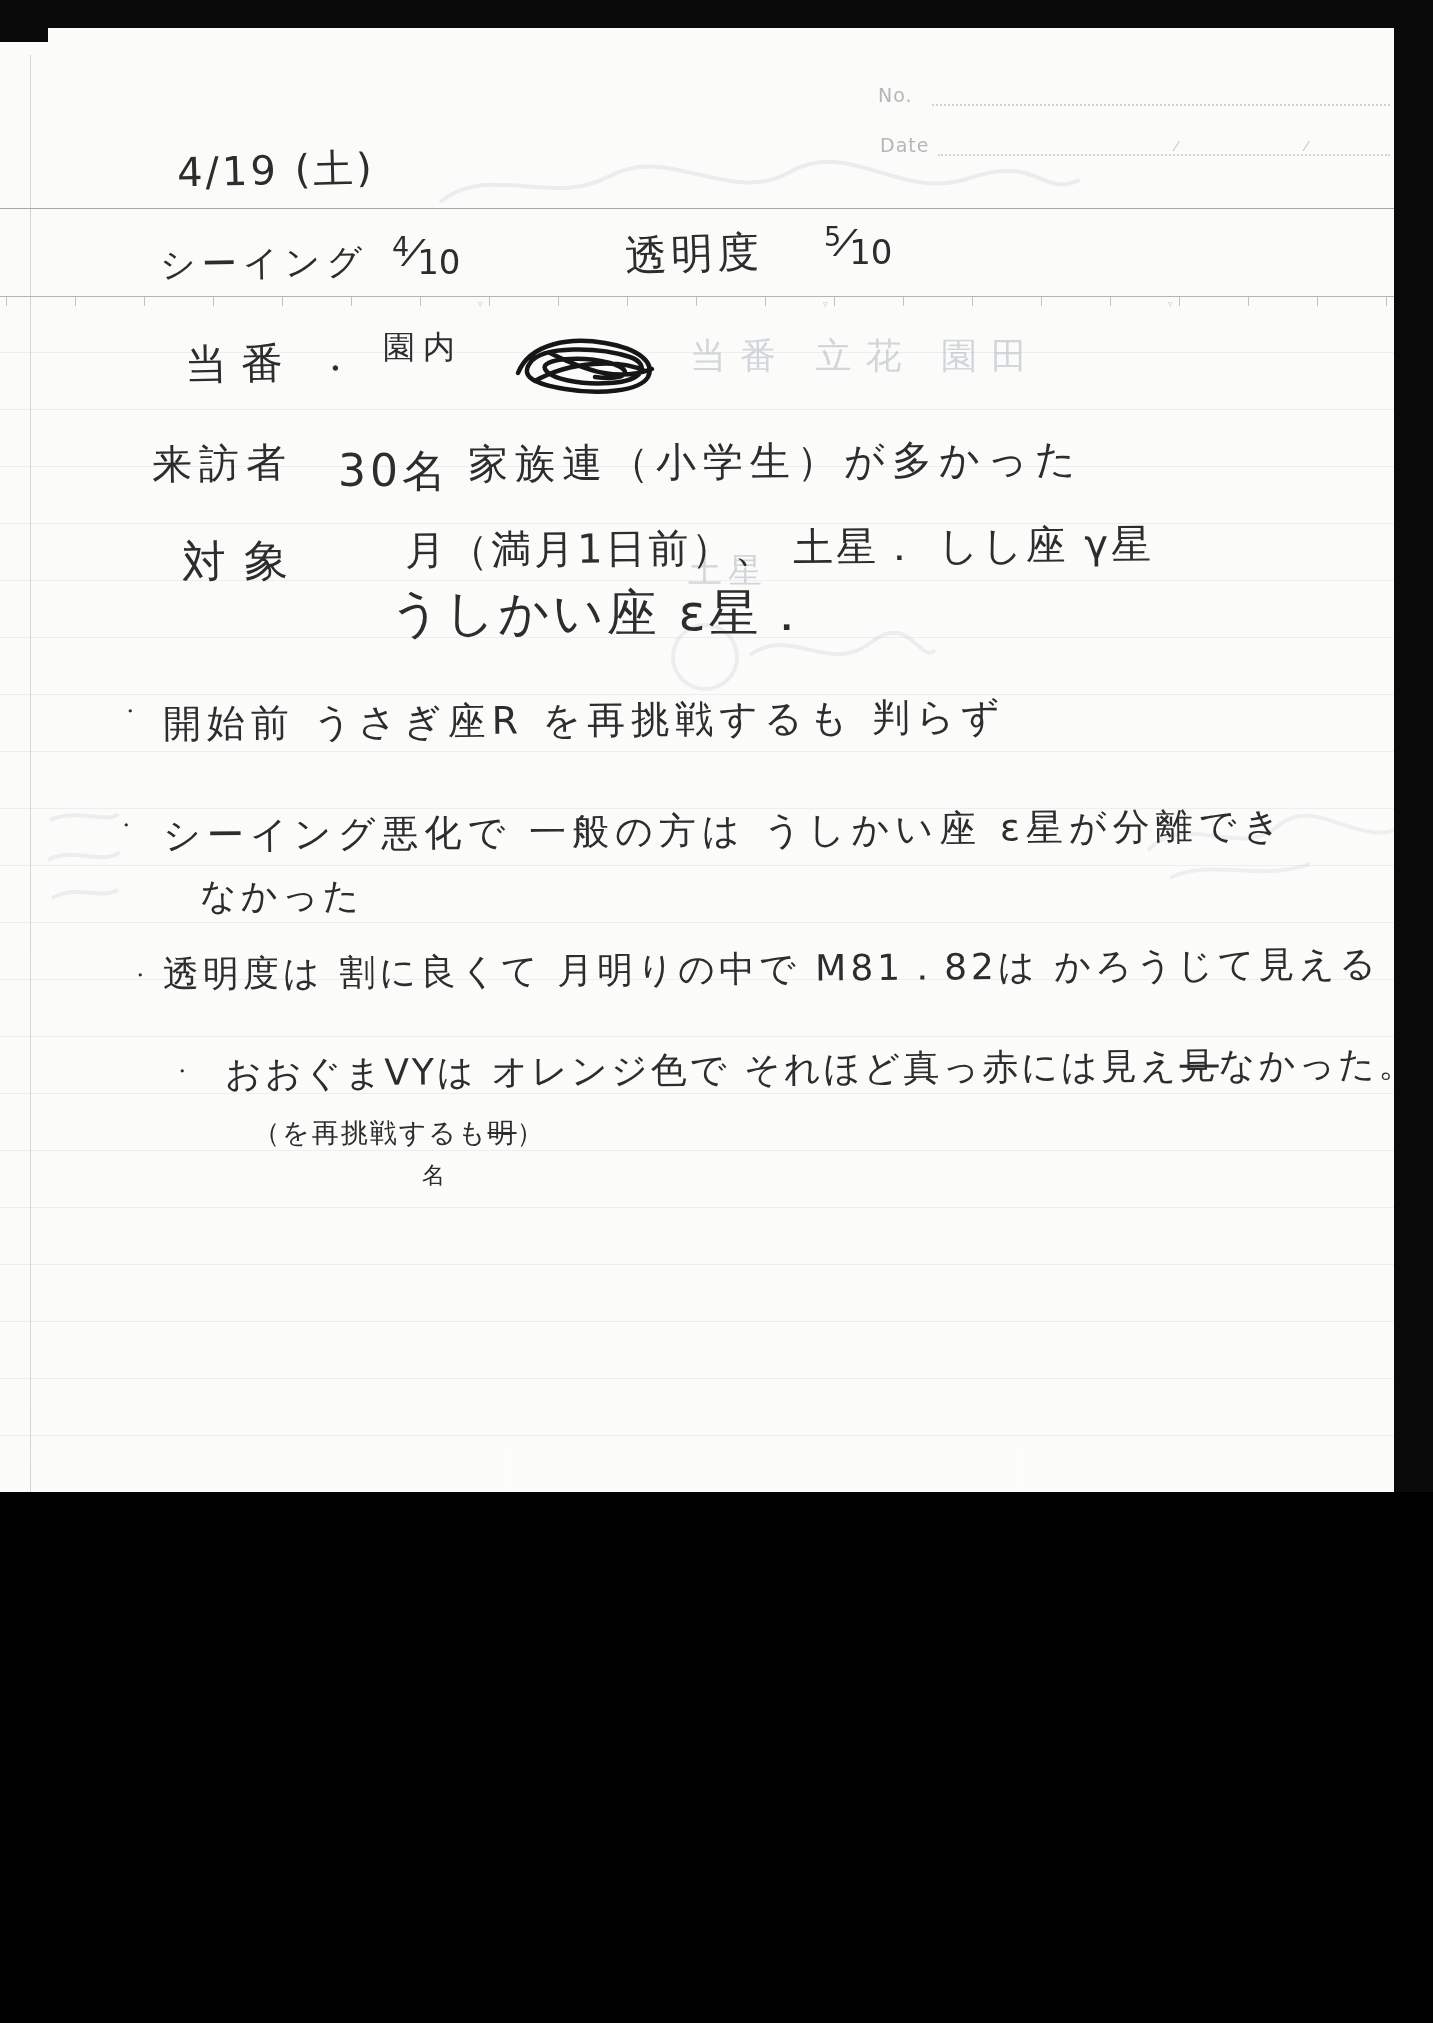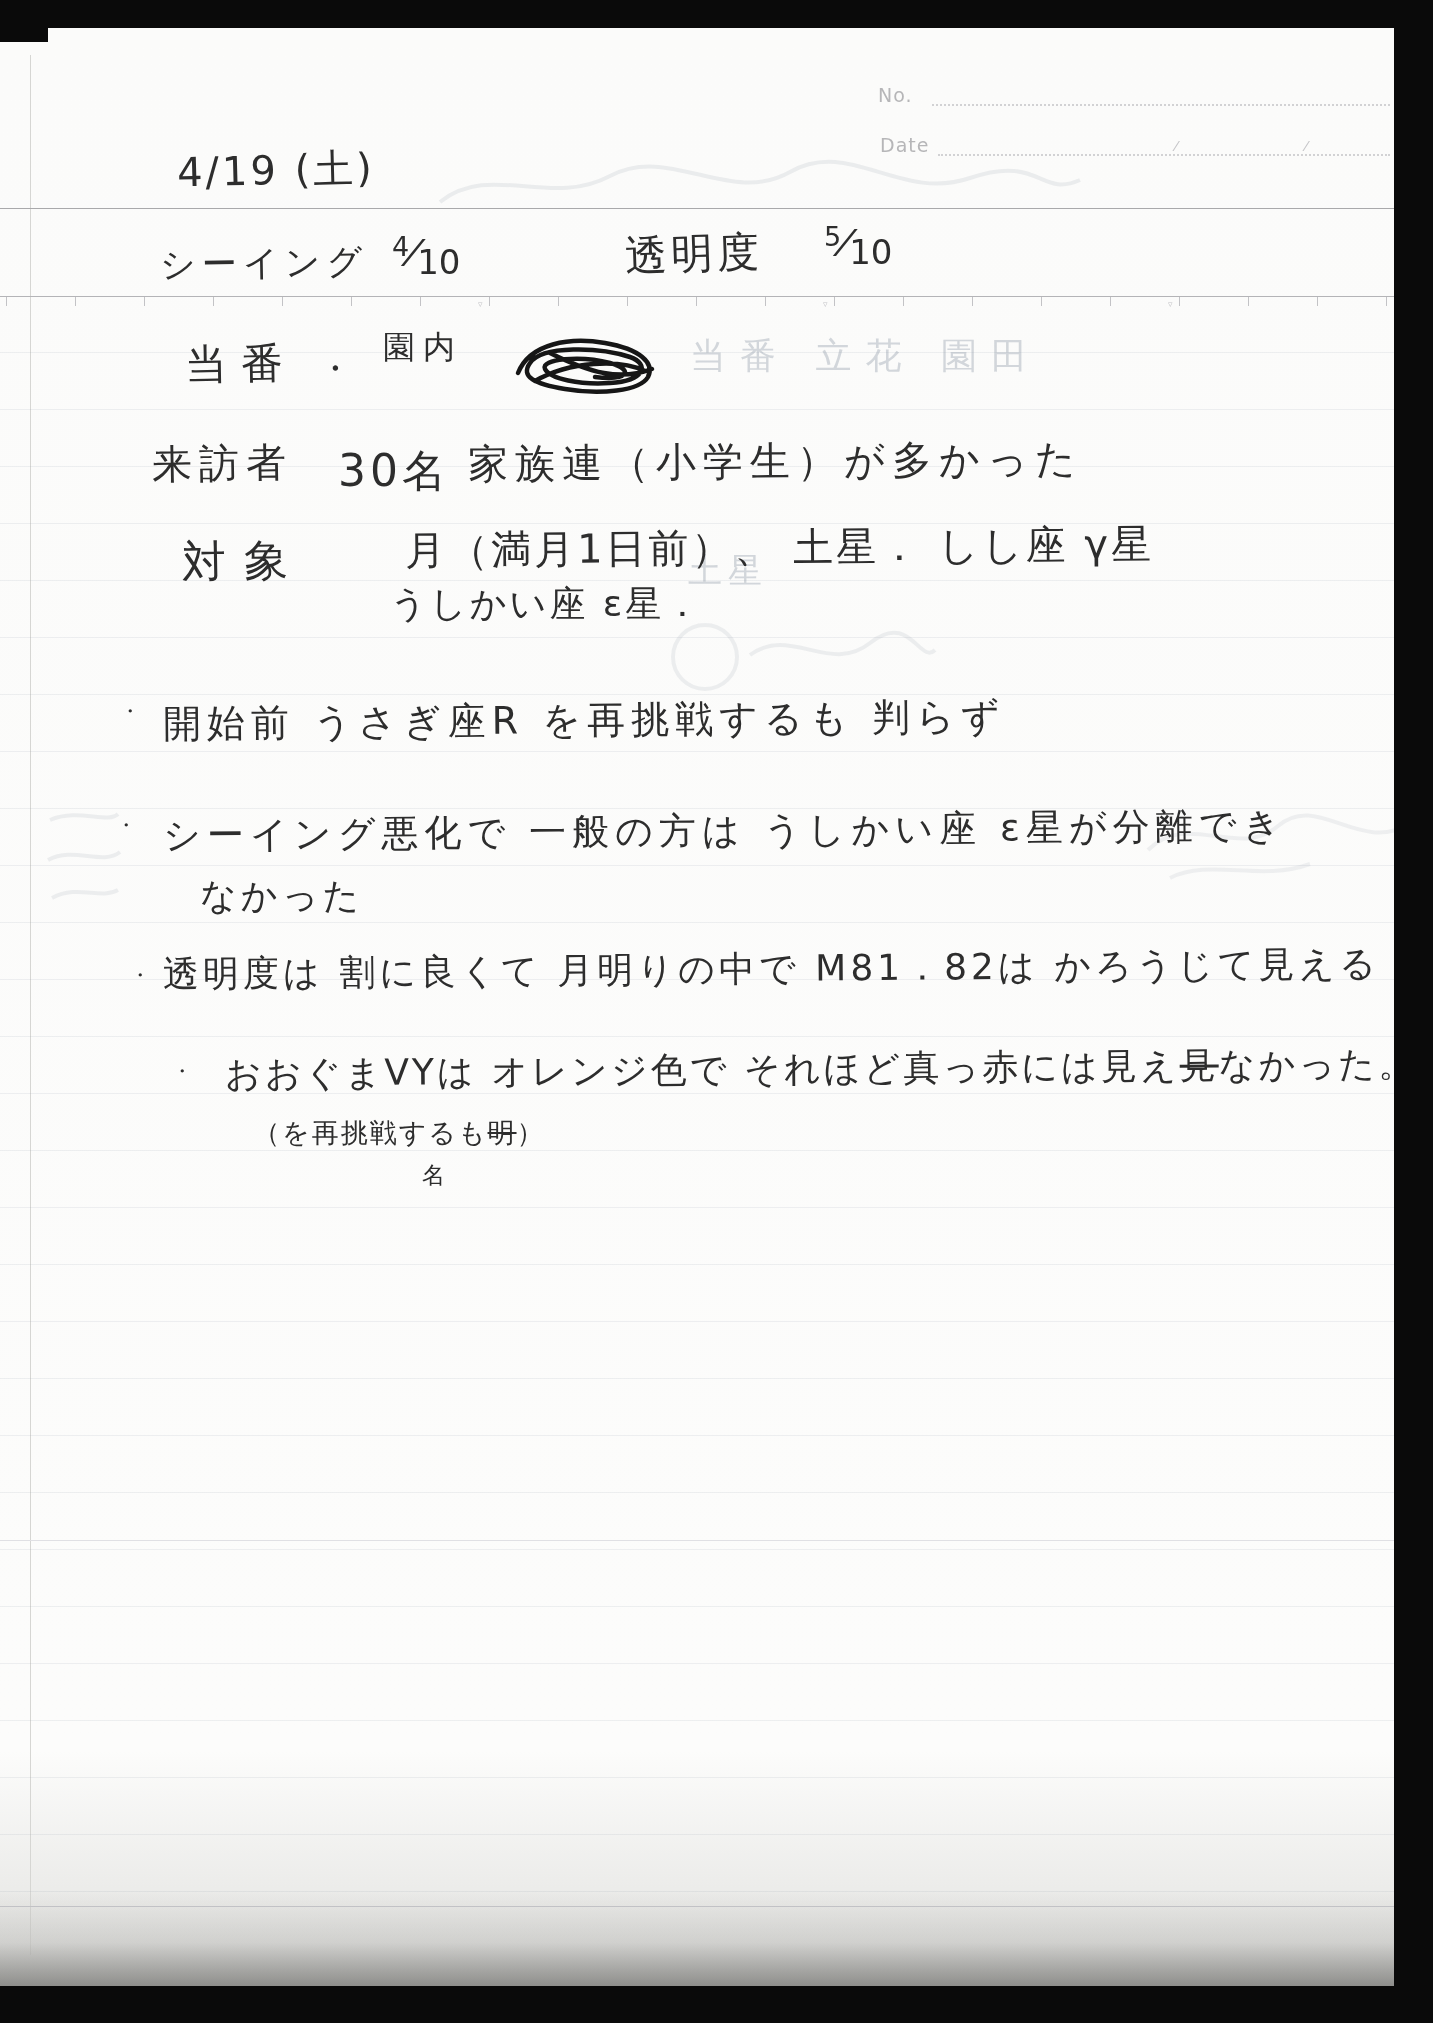--- a/index.html
+++ b/index.html
@@ -1,16 +1,16 @@
 <!DOCTYPE html>
 <html><head>
 <meta charset="utf-8">
 <style>
   html,body{margin:0;padding:0;background:#000;}
-  .scan{position:relative;width:1433px;height:2023px;background:#050505;overflow:hidden;
+  .scan{position:relative;width:1433px;height:1492px;background:#050505;overflow:hidden;
         font-family:"DejaVu Sans",sans-serif;}
   .paper{position:absolute;left:0;top:28px;width:1394px;height:1958px;z-index:1;
          background:linear-gradient(180deg,#fbfbfa 0%,#fcfcfb 88%,#ececea 95%,#d8d8d5 100%);}
   .blackbar{position:absolute;background:#0a0a0a;z-index:6;}
   .edge-line{position:absolute;left:30px;top:55px;width:1px;height:1900px;background:#d6d6d3;z-index:2;}
   .rule{position:absolute;left:0;height:1px;z-index:2;}
   .ticks{position:absolute;left:6px;top:297px;width:1388px;height:9px;z-index:2;
          background:repeating-linear-gradient(to right,#c3c3c6 0 1px,transparent 1px 69px);}
   .tickmark{position:absolute;font-size:9px;color:#c6c6ca;z-index:2;}
   .faint-rules{position:absolute;left:0;top:296px;width:1394px;height:1611px;z-index:2;
@@ -86,21 +86,21 @@
   <svg class="gsvg" style="left:510px;top:333px;z-index:4;" width="150" height="68" viewBox="0 0 150 68">
     <path d="M8,40 C20,10 60,4 95,10 C130,16 145,30 138,44 C130,58 90,62 55,56 C25,51 10,44 20,30 C32,12 90,14 120,24 C140,31 135,48 100,50 C70,52 40,46 35,36 C30,26 70,22 100,30 C125,37 118,48 85,44 M25,48 C60,28 110,26 135,38 M40,20 C80,40 110,48 142,36" stroke="#161616" stroke-width="4.5" fill="none" stroke-linecap="round"></path>
   </svg>
 
   <span class="hw" style="left:152px;top:436px;font-size:40px;letter-spacing:7px;transform:rotate(-1deg);">来訪者</span>
   <span class="hw" style="left:338px;top:442px;font-size:44px;letter-spacing:4px;">30名</span>
   <span class="hw" style="left:468px;top:434px;font-size:40px;letter-spacing:7px;transform:rotate(-0.5deg);">家族連（小学生）が多かった</span>
 
   <span class="hw" style="left:182px;top:532px;font-size:44px;letter-spacing:18px;transform:rotate(-1deg);">対象</span>
   <span class="hw" style="left:405px;top:520px;font-size:40px;letter-spacing:3px;transform:rotate(-0.5deg);">月（満月1日前）、 土星． しし座 γ星</span>
-  <span class="hw" style="left:390px;top:580px;font-size:36px;letter-spacing:3px;text-align:center;">うしかい座 ε星．</span>
+  <span class="hw" style="left:390px;top:580px;font-size:50px;letter-spacing:3px;text-align:center;">うしかい座 ε星．</span>
 
   <span class="hw" style="left:120px;top:698px;font-size:20px;">・</span>
   <span class="hw" style="left:163px;top:695px;font-size:38px;letter-spacing:6px;transform:rotate(-0.5deg);">開始前 うさぎ座R を再挑戦するも 判らず</span>
 
   <span class="hw" style="left:116px;top:812px;font-size:20px;">・</span>
   <span class="hw" style="left:163px;top:806px;font-size:37px;letter-spacing:6px;transform:rotate(-0.5deg);">シーイング悪化で 一般の方は うしかい座 ε星が分離でき</span>
   <span class="hw" style="left:200px;top:872px;font-size:36px;letter-spacing:4px;">なかった</span>
 
   <span class="hw" style="left:130px;top:962px;font-size:20px;">・</span>
   <span class="hw" style="left:163px;top:945px;font-size:36px;letter-spacing:4px;transform:rotate(-0.5deg);">透明度は 割に良くて 月明りの中で M81．82は かろうじて見える</span>

